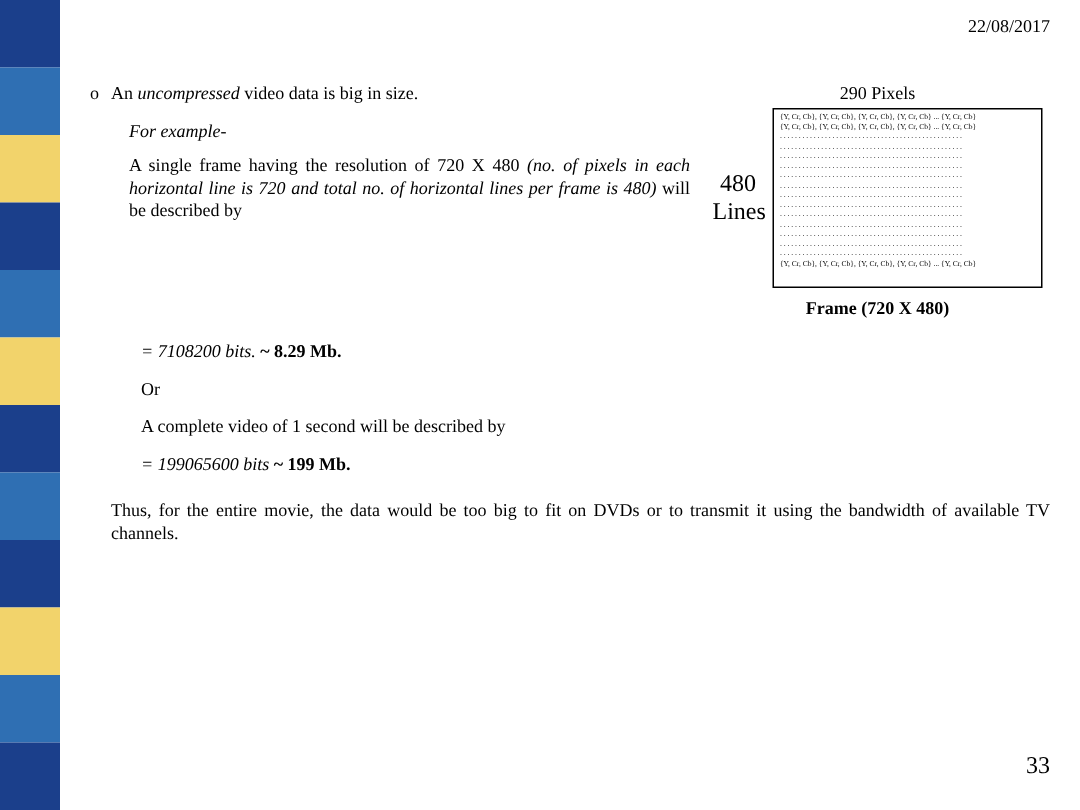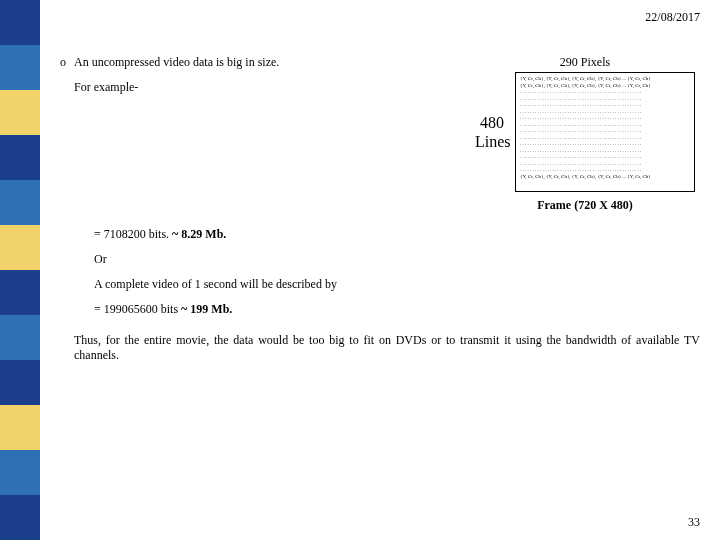--- a/index.html
+++ b/index.html
@@ -50,25 +50,25 @@
   }
   .bullet-mark {
     width: 14px;
     flex-shrink: 0;
   }
   .bullet-text {
     flex: 1;
     text-align: justify;
   }
   .indent {
-    margin-left: 14px;
+    margin-left: 26px;
     text-align: justify;
     margin-bottom: 8px;
   }
-  .italic { }
+  .italic { font-style: italic; }
   .bold { font-weight: bold; }
   .under { text-decoration: underline; }
 
   .figcol {
     width: 230px;
     flex-shrink: 0;
     text-align: center;
   }
   .fig-top-label {
     font-size: 12px;
@@ -118,22 +118,22 @@
 
   .conclusion {
     margin-left: 14px;
     margin-top: 16px;
     text-align: justify;
   }
 
   .pagenum {
     position: absolute;
     right: 20px;
-    bottom: 10px;
-    font-size: 12px;
+    bottom: 20px;
+    font-size: 16px;
   }
 </style>
 </head>
 <body>
 
 <div class="sidebar" id="sidebar">
     <div class="seg" style="height: 45px; background: rgb(27, 63, 139);"></div>
     <div class="seg" style="height: 45px; background: rgb(47, 111, 179);"></div>
     <div class="seg" style="height: 45px; background: rgb(242, 211, 107);"></div>
     <div class="seg" style="height: 45px; background: rgb(27, 63, 139);"></div>
@@ -155,20 +155,23 @@
     <div class="textcol">
       <div class="bullet-line">
         <div class="bullet-mark">o</div>
         <div class="bullet-text">
           <span>An </span><span class="italic">uncompressed</span><span> video data is big in size.</span>
         </div>
       </div>
 
       <div class="indent italic">For example-</div>
 
+      <div class="indent">
+        <span>A single frame having the resolution of 720 X 480 </span><span class="italic">(no. of pixels in each horizontal line is 720 and total no. of horizontal lines per frame is 480)</span><span> will be described by</span>
+      </div>
     </div>
 
     <div class="figcol">
       <div class="fig-top-label">290 Pixels</div>
       <div class="fig-wrap">
         <div class="fig-left-label">
           <span>480</span><br>
           <span>Lines</span>
         </div>
         <div class="fig-box" id="figbox">

